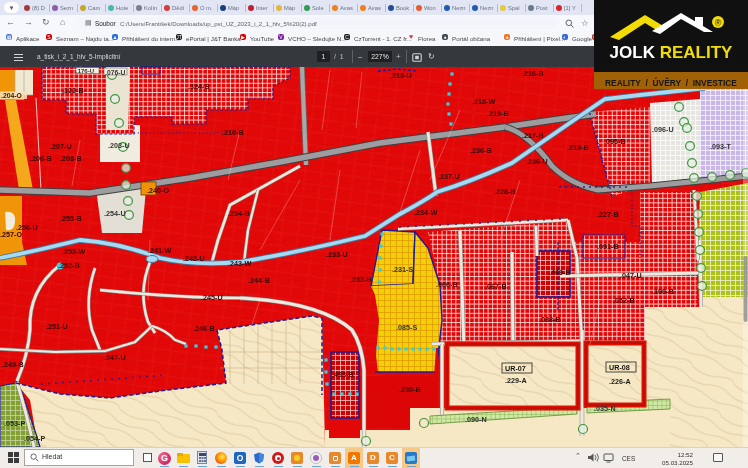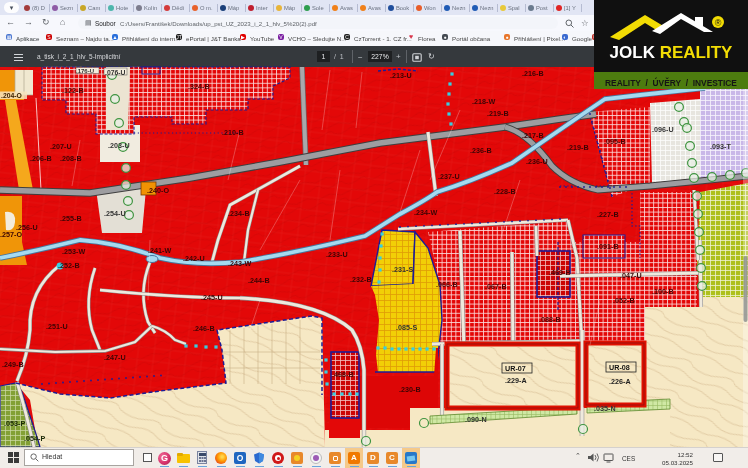--- a/index.html
+++ b/index.html
@@ -522,21 +522,21 @@
 <rect x="104" y="68" width="23" height="7" fill="#f3ecdc" stroke="#555" stroke-width="0.5"></rect>
     <text x="105" y="74.5" font-size="6.8" font-weight="bold" fill="#333" font-family="Liberation Sans,sans-serif">.076-U</text>
 <rect x="502" y="363" width="30" height="10" fill="none" stroke="#222" stroke-width="0.8"></rect>
     <text x="505" y="371" font-size="7.2" font-weight="bold" fill="#111" font-family="Liberation Sans,sans-serif">UR-07</text>
 <rect x="606" y="362" width="30" height="10" fill="none" stroke="#222" stroke-width="0.8"></rect>
     <text x="609" y="370" font-size="7.2" font-weight="bold" fill="#111" font-family="Liberation Sans,sans-serif">UR-08</text>
 <rect x="743" y="67" width="5" height="380" fill="#ffffff" opacity="0.30"></rect>
 <rect x="743.5" y="256" width="4" height="66" rx="2" fill="#8f9290" opacity="0.85"></rect>
 </svg>
 <div class="abs" style="left:594px;top:0;width:154px;height:72px;background:#101010;"></div>
-<div class="abs" style="left:594px;top:72px;width:154px;height:17px;background:#4d7c0f;text-align:center;"><span style="display:inline-block;margin-top:4px;font-size:8.4px;font-weight:bold;color:#151515;">REALITY&nbsp;&nbsp;/&nbsp;&nbsp;ÚVĚRY&nbsp;&nbsp;/&nbsp;&nbsp;INVESTICE</span></div>
+<div class="abs" style="left:594px;top:72px;width:154px;height:17px;background:#a16207;text-align:center;"><span style="display:inline-block;margin-top:4px;font-size:8.4px;font-weight:bold;color:#151515;">REALITY&nbsp;&nbsp;/&nbsp;&nbsp;ÚVĚRY&nbsp;&nbsp;/&nbsp;&nbsp;INVESTICE</span></div>
 <svg class="abs" style="left:594px;top:0;" width="154" height="72" viewBox="0 0 154 72">
 <path d="M16 37 L51 15 L71 27 L64 31 L51 23 L25 40 Z" fill="#f2dc04"></path>
 <path d="M58 31 L87 13 L119 32 L110 32 L87 19 L66 34 Z" fill="#ffffff"></path>
 <rect x="101" y="17" width="8" height="10" fill="#ffffff"></rect>
 <circle cx="124" cy="22" r="6" fill="#f2dc04"></circle>
 <text x="124" y="25.5" font-size="9" text-anchor="middle" fill="#101010" font-family="Liberation Sans,sans-serif">®</text>
 <text x="77" y="58" font-size="17" font-weight="bold" text-anchor="middle" fill="#ffffff" font-family="Liberation Sans,sans-serif">JOLK <tspan fill="#f2dc04">REALITY</tspan></text>
 </svg>
 <div class="abs" style="left:0;top:447px;width:748px;height:21px;background:#f1ede9;border-top:1px solid #d5d1cd;"></div>
 <svg class="abs" style="left:8px;top:452px;" width="11" height="11" viewBox="0 0 11 11">

